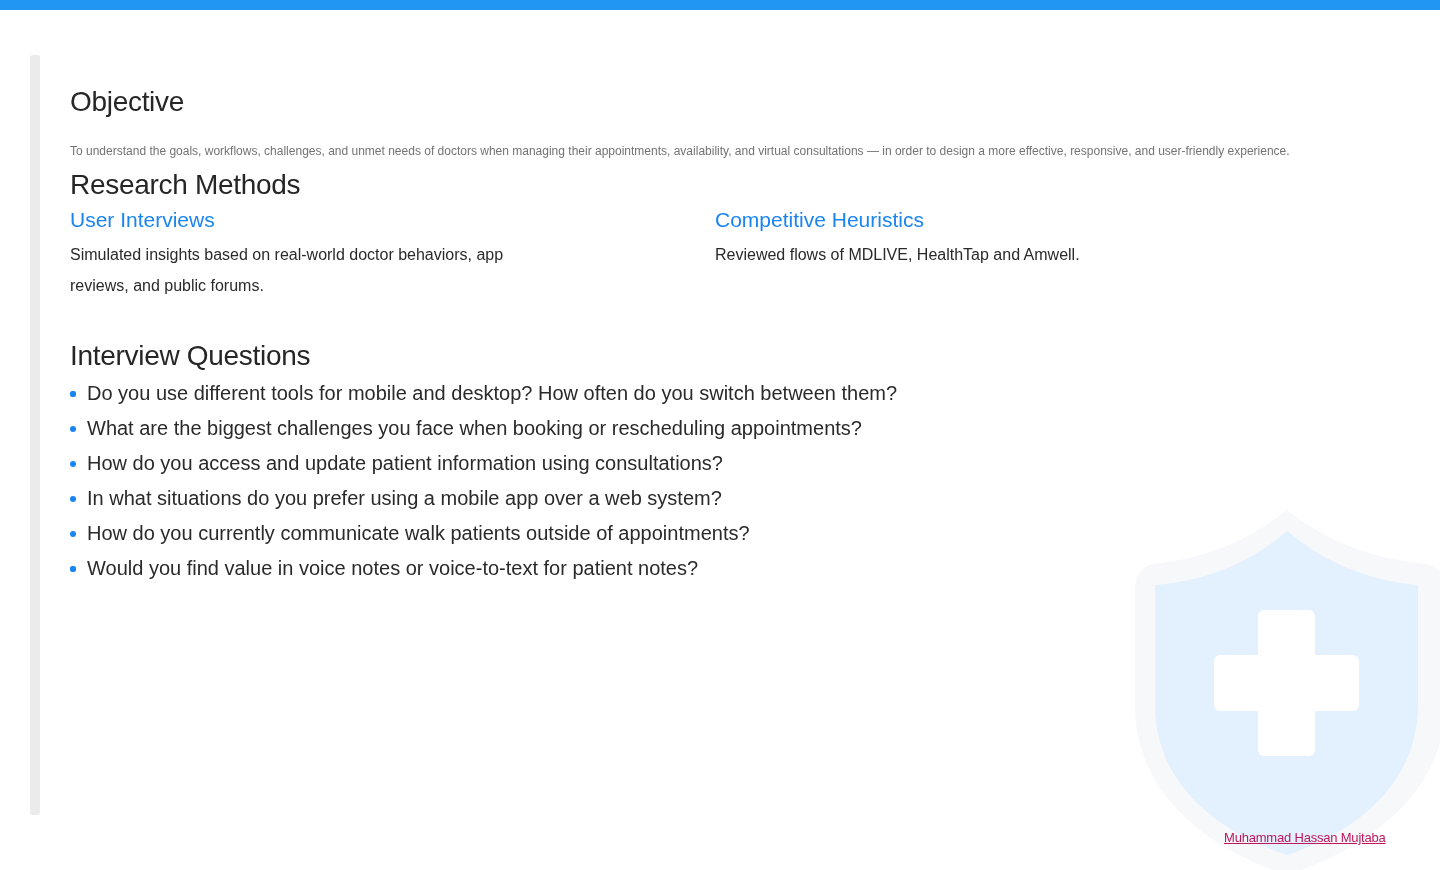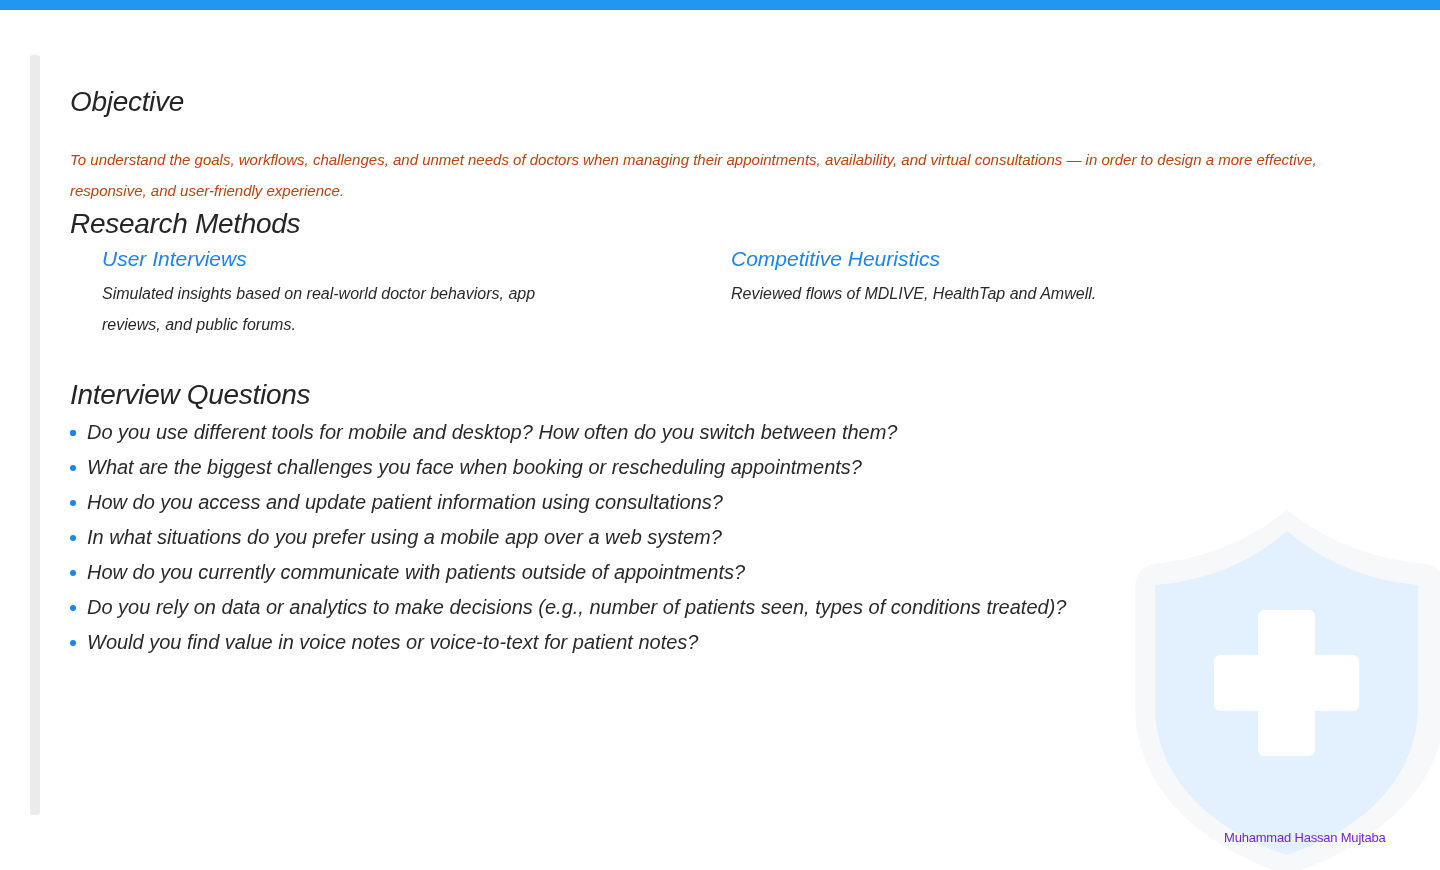--- a/index.html
+++ b/index.html
@@ -1,34 +1,34 @@
 <!DOCTYPE html>
 <html><head>
 <meta charset="utf-8">
 <style>
   * { margin: 0; padding: 0; box-sizing: border-box; }
   html, body { width: 1440px; height: 870px; overflow: hidden; background: #ffffff; }
   body { position: relative; font-family: "Liberation Sans", "DejaVu Sans", sans-serif; color: #2a2a2a; }
   .top-bar { position: absolute; left: 0; top: 0; width: 1440px; height: 10px; background: #2196f3; }
   .left-rule { position: absolute; left: 30px; top: 55px; width: 10px; height: 760px; background: #ebebeb; border-radius: 3px; }
   .shield { position: absolute; left: 1130px; top: 505px; width: 315px; height: 370px; }
-  .content { position: absolute; left: 70px; top: 84px; width: 1290px; font-style: italic; }
+  .content { position: absolute; left: 70px; top: 84px; width: 1290px; }
   h2 { font-size: 28px; font-weight: 400; color: #262626; letter-spacing: -0.3px; line-height: 36px; }
-  .obj-text { margin-top: 24px; font-size: 15px; line-height: 31px; color: #c2410c; width: 1270px; }
+  .obj-text { margin-top: 16px; font-size: 12px; line-height: 31px; color: #737373; width: 1270px; }
   .methods-title { }
-  .methods { display: flex; margin-top: 2px; margin-left: 32px; }
+  .methods { display: flex; margin-top: 2px; }
   .method { width: 660px; }
   .method-title { font-size: 21px; color: #1a85f0; line-height: 30px; }
   .method-desc { margin-top: 4px; font-size: 16px; line-height: 31px; color: #2a2a2a; width: 440px; }
   .method:nth-child(2) .method-desc { width: 600px; }
   .questions-title { margin-top: 37px; }
   ul.questions { list-style: none; margin-top: 2px; }
   ul.questions li { position: relative; padding-left: 17px; font-size: 20px; line-height: 35px; color: #2a2a2a; white-space: nowrap; }
   ul.questions li .bullet { position: absolute; left: 0; top: 15px; width: 6px; height: 6px; border-radius: 50%; background: #1a85f0; }
-  .author { position: absolute; left: 1224px; top: 830px; font-size: 13px; color: #6d28d9; letter-spacing: -0.2px; }
+  .author { position: absolute; left: 1224px; top: 830px; font-size: 13px; color: #be185d; letter-spacing: -0.2px; text-decoration: underline; }
 </style>
 </head>
 <body>
 
 <div class="top-bar"></div>
 <div class="left-rule"></div>
 
 <svg class="shield" viewBox="0 0 315 370" xmlns="http://www.w3.org/2000/svg">
   <path d="M157 5 C125 30 85 52 30 58 C14 60 5 66 5 85 L5 200 C5 290 80 345 157 370 C234 345 315 290 315 200 L315 85 C315 66 306 60 290 58 C230 52 190 30 157 5 Z" fill="#f7f8fa"></path>
   <path d="M157 26 C120 58 75 76 25 80 L25 200 C25 280 90 328 157 350 C224 328 288 280 288 200 L288 80 C240 76 195 58 157 26 Z" fill="#e3f0fd"></path>
@@ -57,20 +57,20 @@
   </section>
 
   <section>
     <h2 class="questions-title">Interview Questions</h2>
     <ul class="questions">
       <li><span class="bullet"></span></li>
       <li><span class="bullet"></span><span>Do you use different tools for mobile and desktop? How often do you switch between them?</span></li>
       <li><span class="bullet"></span><span>What are the biggest challenges you face when booking or rescheduling appointments?</span></li>
       <li><span class="bullet"></span><span>How do you access and update patient information using consultations?</span></li>
       <li><span class="bullet"></span><span>In what situations do you prefer using a mobile app over a web system?</span></li>
-      <li><span class="bullet"></span><span>How do you currently communicate with patients outside of appointments?</span></li>
-      <li><span class="bullet"></span><span>Do you rely on data or analytics to make decisions (e.g., number of patients seen, types of conditions treated)?</span></li>
+      <li><span class="bullet"></span><span>How do you currently communicate walk patients outside of appointments?</span></li>
+      <li><span class="bullet"></span></li>
       <li><span class="bullet"></span><span>Would you find value in voice notes or voice-to-text for patient notes?</span></li>
     </ul>
   </section>
 </div>
 
 <div class="author">Muhammad Hassan Mujtaba</div>
 
 </body></html>

